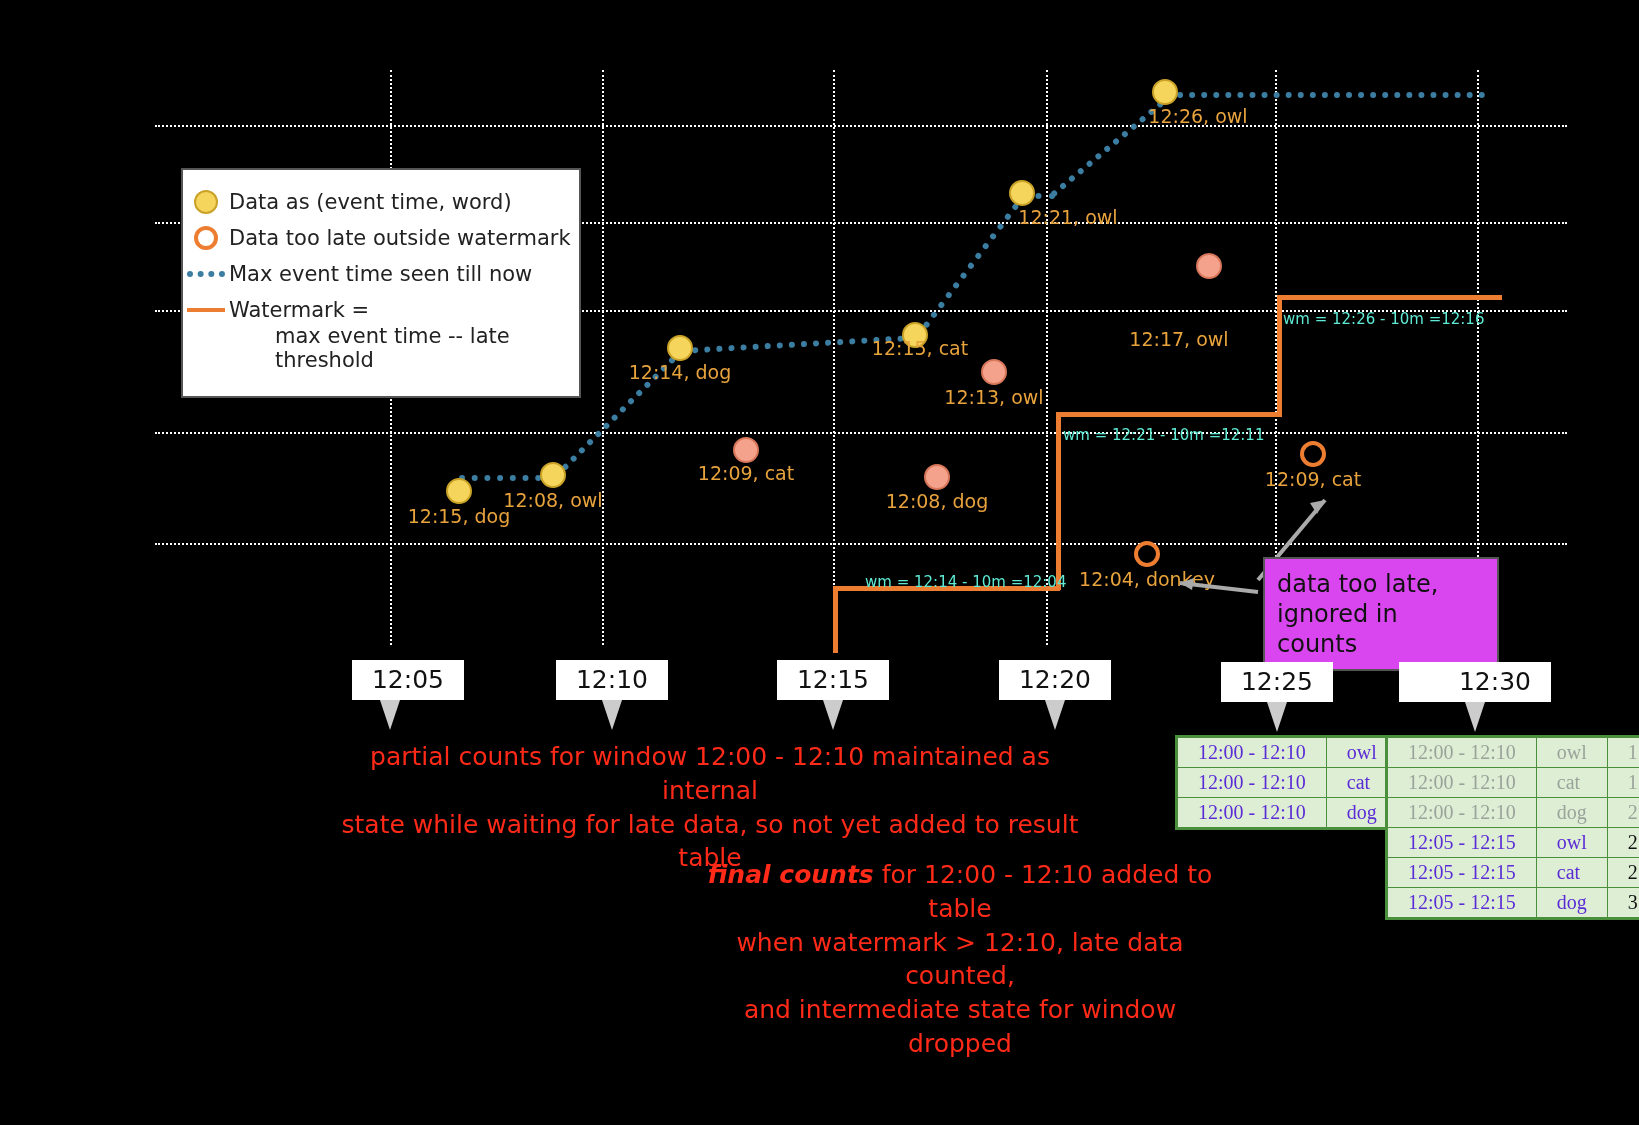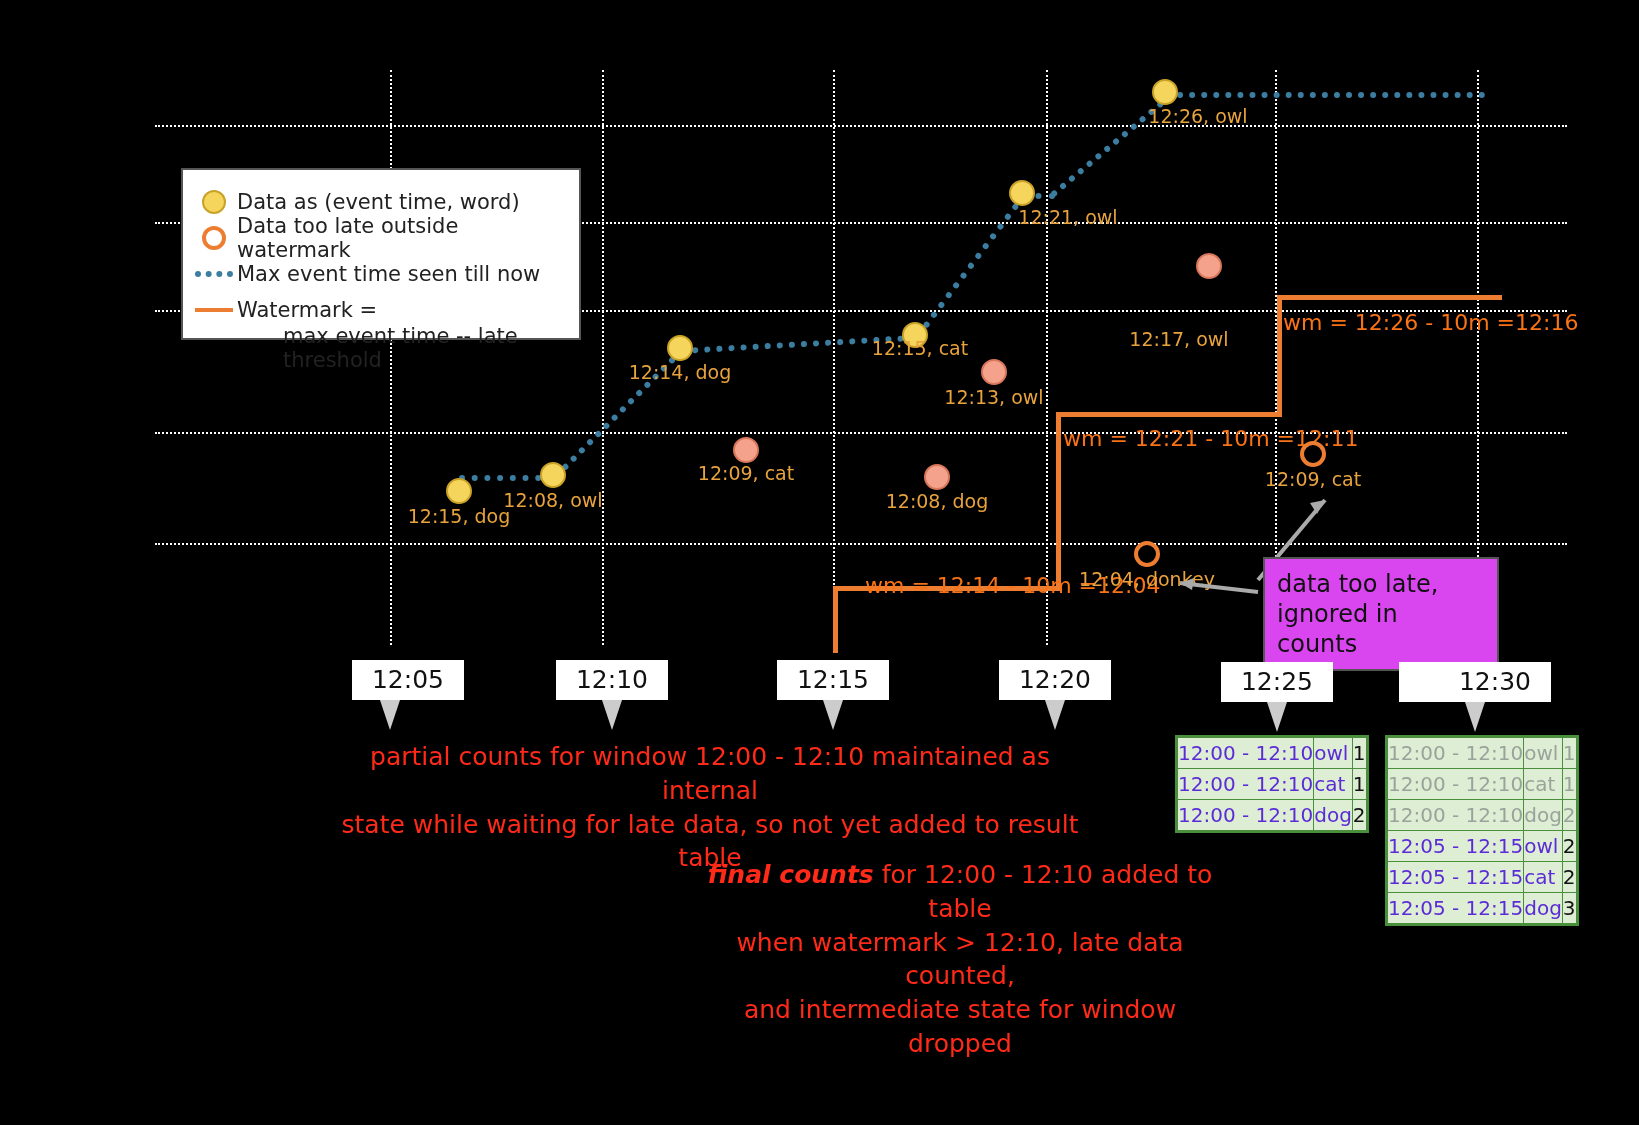--- a/index.html
+++ b/index.html
@@ -61,36 +61,36 @@
 
   
   .wm {
     position: absolute;
     background: #ed7d31;
   }
   .wmh { height: 5px; }
   .wmv { width: 5px; }
   .wmlabel {
     position: absolute;
-    color: #f97316;
-    font-size: 22px;
+    color: #5eead4;
+    font-size: 15px;
     white-space: nowrap;
   }
 
   
   #legend {
     position: absolute;
     left: 181px;
     top: 168px;
     width: 400px;
-    height: 172px;
+    height: 230px;
     background: #ffffff;
     border: 2px solid #555555;
     box-sizing: border-box;
-    padding: 14px 8px;
+    padding: 14px 0;
   }
   .legend-row {
     display: flex;
     align-items: center;
     height: 36px;
     color: #222222;
     font-size: 21px;
   }
   .legend-mark {
     width: 46px;
@@ -164,22 +164,23 @@
   
   .restable {
     position: absolute;
     border: 3px solid #4a8f3c;
     background: #ddeed5;
     border-collapse: collapse;
     font-size: 20px;
   }
   .restable td {
     border: 1px solid #4a8f3c;
-    padding: 3px 0;
+    padding: 3px 20px;
     white-space: nowrap;
+    font-family: Liberation Serif, serif;
   }
   .c-win  { color: #5b2bd6; }
   .c-word { color: #5b2bd6; }
   .c-cnt  { color: #111111; }
   .faded .c-win, .faded .c-word { color: #9aa39a; }
   .faded .c-cnt { color: #9aa39a; }
 </style>
 </head>
 <body>
 

